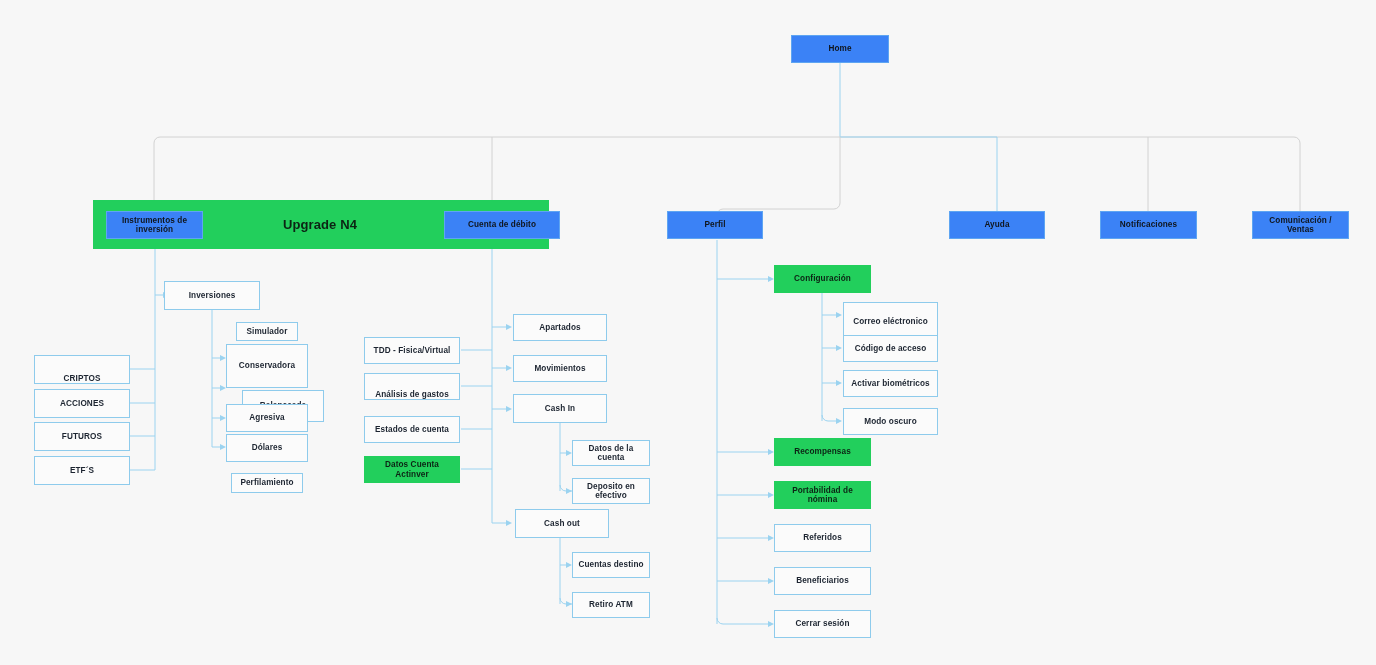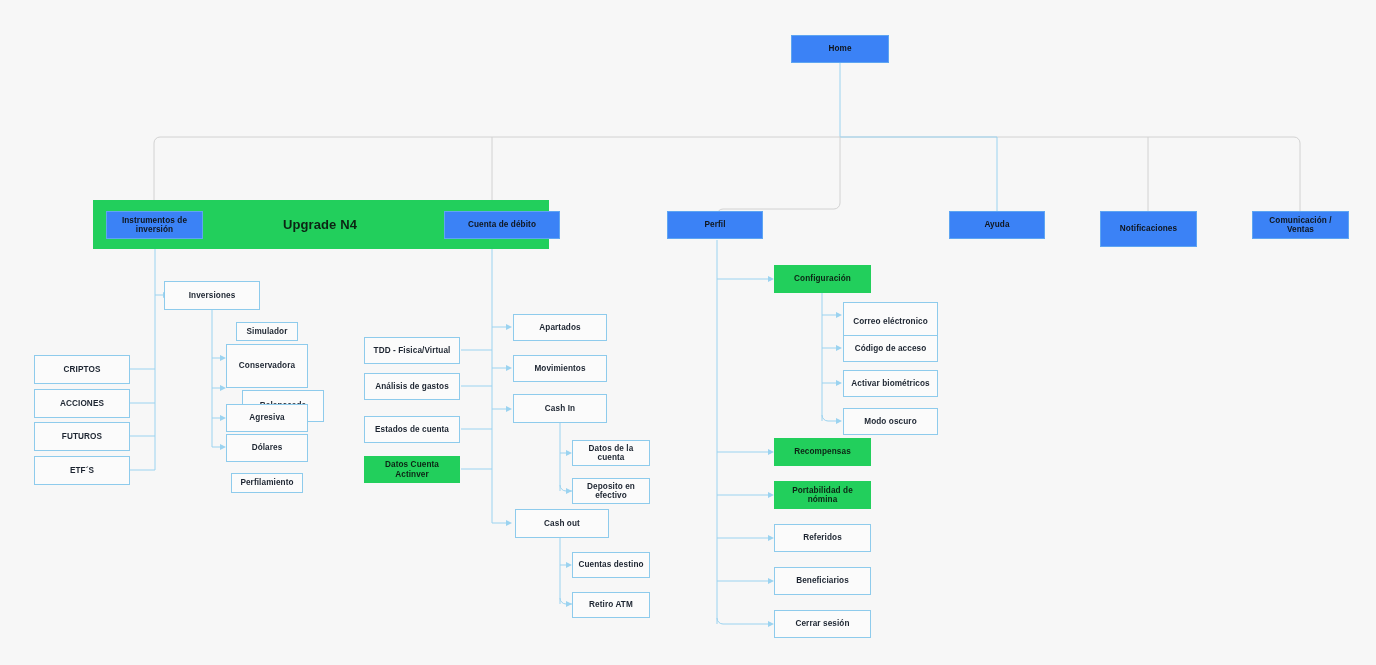--- a/index.html
+++ b/index.html
@@ -165,31 +165,31 @@
   </div>
   <div class="node blue" style="left:444px;top:211px;width:116px;height:28px;">
     <span>Cuenta de débito</span>
   </div>
   <div class="node blue" style="left:667px;top:211px;width:96px;height:28px;">
     <span>Perfil</span>
   </div>
   <div class="node blue" style="left:949px;top:211px;width:96px;height:28px;">
     <span>Ayuda</span>
   </div>
-  <div class="node blue" style="left:1100px;top:211px;width:97px;height:36px;">
+  <div class="node blue" style="left:1100px;top:211px;width:97px;height:28px;">
     <span>Notificaciones</span>
   </div>
   <div class="node blue" style="left:1252px;top:211px;width:97px;height:28px;">
     <span>Comunicación / Ventas</span>
   </div>
 
   <div class="node white" style="left:164px;top:281px;width:96px;height:29px;">
     <span>Inversiones</span>
   </div>
-  <div class="node white" style="left:34px;top:355px;width:96px;height:29px;">
+  <div class="node white" style="left:34px;top:355px;width:96px;height:29px;align-items:flex-end;">
     <span>CRIPTOS</span>
   </div>
   <div class="node white" style="left:34px;top:389px;width:96px;height:29px;">
     <span>ACCIONES</span>
   </div>
   <div class="node white" style="left:34px;top:422px;width:96px;height:29px;">
     <span>FUTUROS</span>
   </div>
   <div class="node white" style="left:34px;top:456px;width:96px;height:29px;">
     <span>ETF´S</span>
@@ -210,21 +210,21 @@
   <div class="node white" style="left:226px;top:434px;width:82px;height:28px;">
     <span>Dólares</span>
   </div>
   <div class="node white" style="left:231px;top:473px;width:72px;height:20px;">
     <span>Perfilamiento</span>
   </div>
 
   <div class="node white" style="left:364px;top:337px;width:96px;height:27px;">
     <span>TDD - Fisica/Virtual</span>
   </div>
-  <div class="node white" style="left:364px;top:373px;width:96px;height:27px;">
+  <div class="node white" style="left:364px;top:373px;width:96px;height:27px;align-items:flex-end;">
     <span>Análisis de gastos</span>
   </div>
   <div class="node white" style="left:364px;top:416px;width:96px;height:27px;">
     <span>Estados de cuenta</span>
   </div>
   <div class="node green" style="left:364px;top:456px;width:96px;height:27px;">
     <span>Datos Cuenta Actinver</span>
   </div>
 
   <div class="node white" style="left:513px;top:314px;width:94px;height:27px;">

